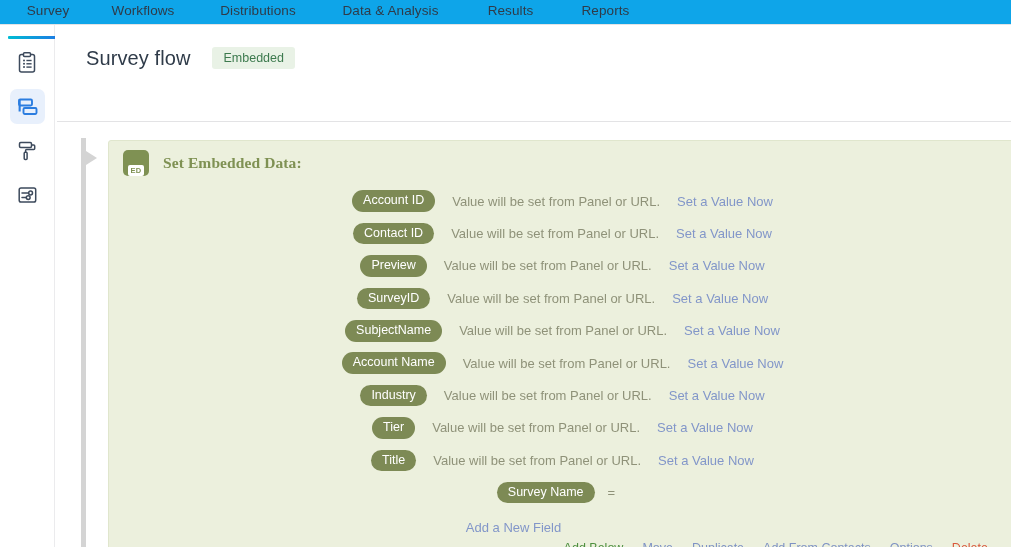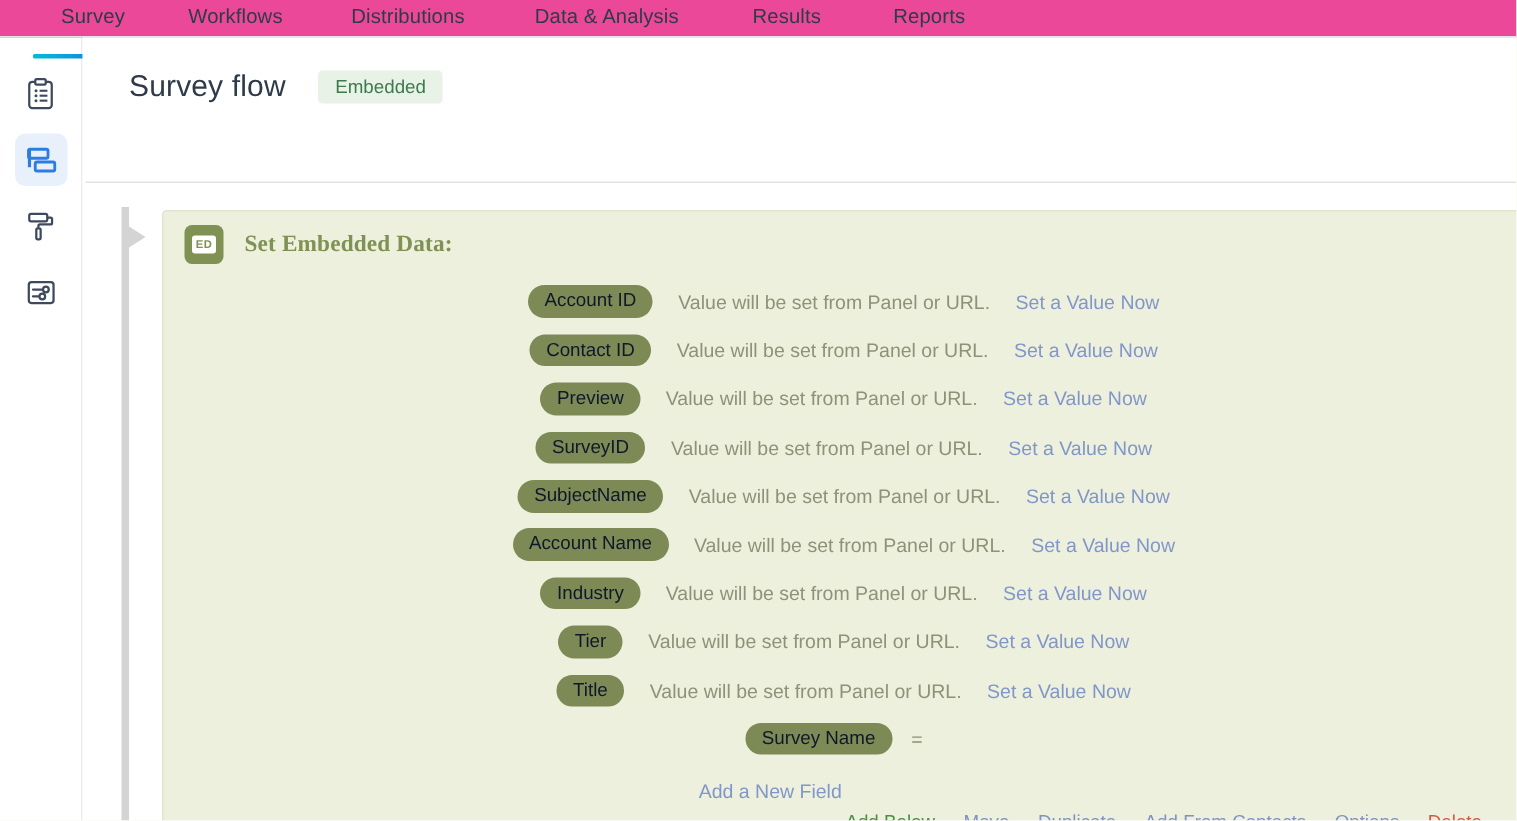--- a/index.html
+++ b/index.html
@@ -9,24 +9,24 @@
     overflow: hidden;
     background: #ffffff;
     font-family: "Liberation Sans", sans-serif;
     -webkit-font-smoothing: antialiased;
   }
 
   
   .tabbar {
     position: relative;
     height: 25px;
-    background: #ec4899;
+    background: #0ea5e9;
     display: flex;
     align-items: flex-start;
-    padding-left: 22px;
+    padding-left: 8px;
   }
   .tabbar-rule {
     position: absolute;
     left: 0; right: 0; top: 24px;
     height: 1px;
     background: #e3e3e5;
   }
   .tab {
     font-size: 13.5px;
     color: #2f3b49;
@@ -162,21 +162,21 @@
   .ed-header {
     display: flex;
     align-items: center;
     padding: 9px 0 0 14px;
   }
   .ed-chip {
     width: 26px; height: 26px;
     background: #7f9153;
     border-radius: 5px;
     display: flex;
-    align-items: center;
+    align-items: flex-end;
     justify-content: center;
     flex: 0 0 26px;
   }
   .ed-chip-inner {
     background: #ffffff;
     border-radius: 2px;
     font-size: 7.5px;
     color: #7f9153;
     padding: 1px 3px;
     line-height: 1.25;
@@ -198,21 +198,21 @@
   }
   .field-row {
     display: flex;
     align-items: center;
     justify-content: center;
     height: 32.4px;
     padding-left: 0;
   }
   .pill {
     background: #7d8a55;
-    color: #0f172a;
+    color: #ffffff;
     font-size: 12.5px;
     border-radius: 11px;
     padding: 4px 11px 5px;
     line-height: 1;
     white-space: nowrap;
   }
   .pill.value-pill { margin-left: 0; }
   .field-desc {
     margin-left: 17px;
     font-size: 13px;

